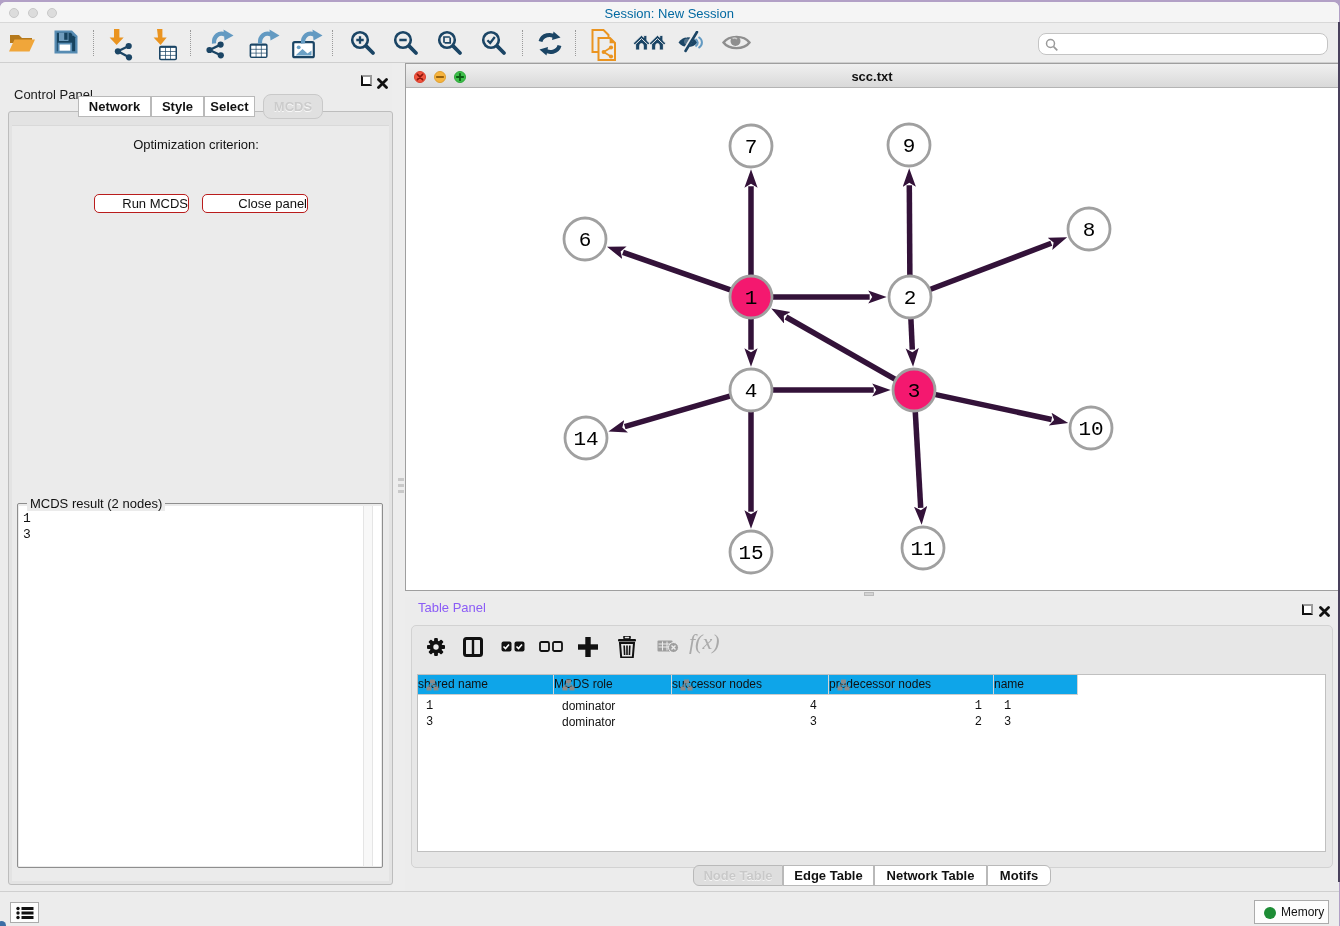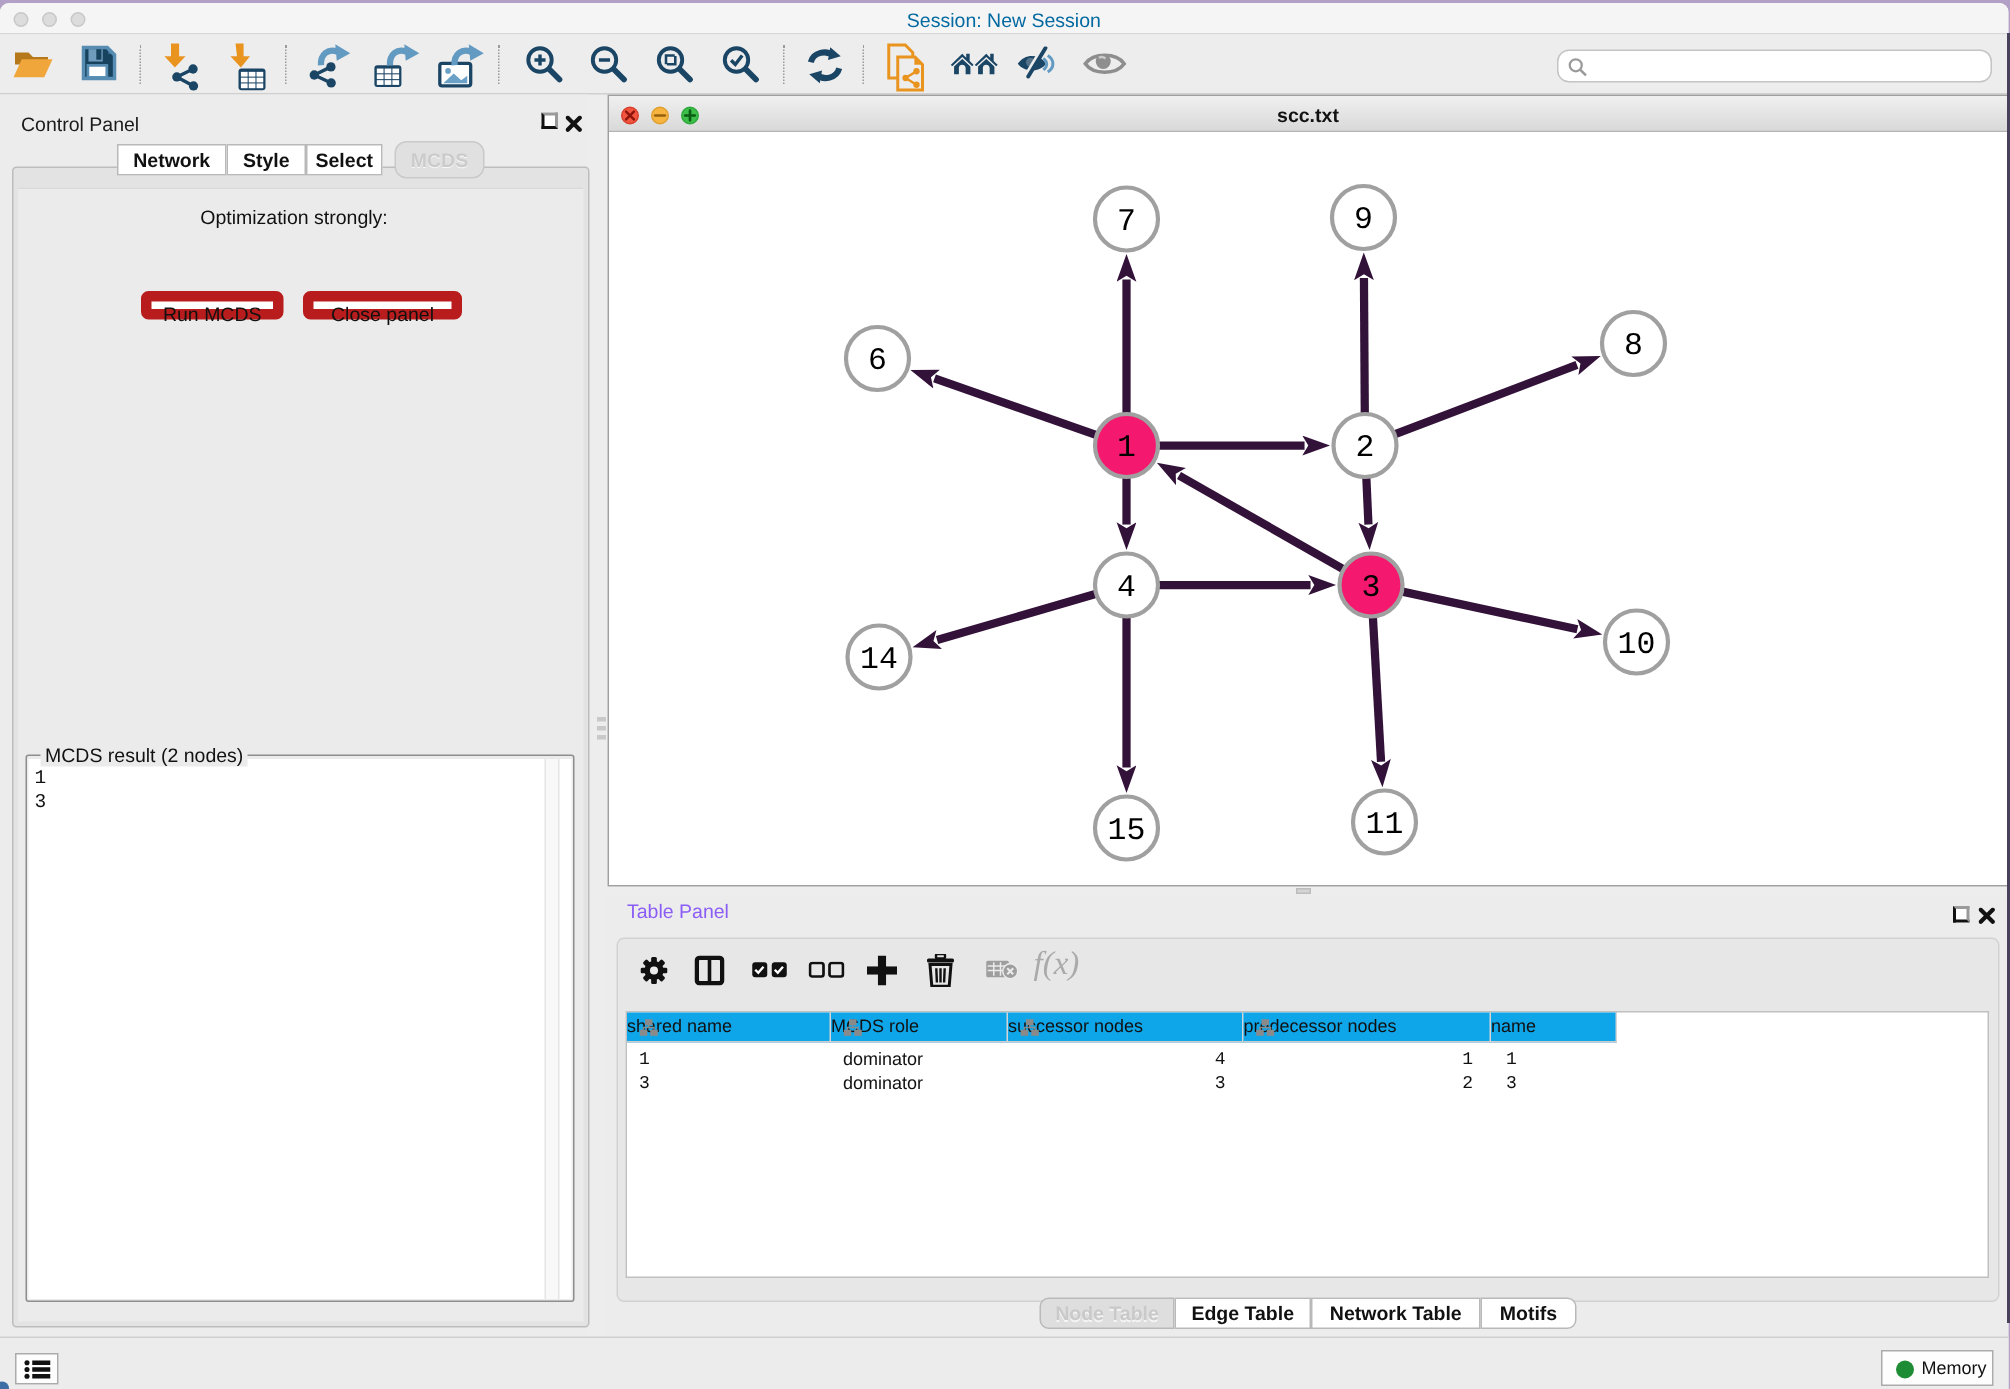--- a/index.html
+++ b/index.html
@@ -10,30 +10,30 @@
 #titlebar { position:absolute; left:0; top:0; width:100%; height:21px; background:#f5f5f5; border-bottom:1px solid #d8d8d8; }
 .tl { position:absolute; top:6px; width:10px; height:10px; border-radius:50%; background:#dcdcdc; border:1px solid #c8c8c8; }
 #title-text { position:absolute; top:4px; width:100%; text-align:center; font-size:13px; color:#0369a1; }
 
 #toolbar { position:absolute; left:0; top:21px; width:100%; height:40px; background:#ededed; border-bottom:1px solid #cfcfcf; }
 .ticon { position:absolute; top:6px; }
 .tsep { position:absolute; top:7px; height:26px; width:0; border-left:1px dotted #9a9a9a; }
 #searchbox { position:absolute; left:1038px; top:10px; width:290px; height:22px; background:#fff; border:1px solid #c4c4c4; border-radius:8px; }
 
 #cp { position:absolute; left:0; top:61px; width:392px; height:828px; background:#ececec; }
-#cp-title { position:absolute; left:14px; top:12px; font-size:13px; color:#1a1a1a; }
+#cp-title { position:absolute; left:14px; top:24px; font-size:13px; color:#1a1a1a; }
 #cp-box { position:absolute; left:361px; top:12px; width:11px; height:11px; border:2px solid #111; border-top-color:#9a9a9a; border-right-color:#9a9a9a; box-sizing:border-box; background:#fff; }
 #cp-x { position:absolute; left:377px; top:12px; }
 #cp-panel { position:absolute; left:8px; top:48px; width:385px; height:774px; background:#e3e3e3; border:1px solid #bdbdbd; border-radius:3px; }
 #cp-inner { position:absolute; left:3px; top:13px; width:377px; height:756px; background:#ebebeb; border-top:1px solid #d9d9d9; }
 .tabrow { position:absolute; top:33px; height:21px; background:#fff; border:1px solid #b9b9b9; font-size:13px; font-weight:bold; color:#111; text-align:center; line-height:20px; z-index:5; }
 #tab-mcds { position:absolute; left:263px; top:31px; width:60px; height:25px; background:#e0e0e0; border:1px solid #c9c9c9; border-radius:8px; font-size:13px; font-weight:bold; color:#cbcbcb; text-shadow:0 1px 0 #f8f8f8; text-align:center; line-height:24px; z-index:6; }
 #opt-label { position:absolute; left:0; top:74px; width:392px; text-align:center; font-size:13px; color:#111; }
 #combo { position:absolute; left:44px; top:97px; width:311px; height:20px; background:#fff; border:1px solid #c2c2c2; border-radius:6px; font-size:13px; line-height:19px; padding-left:13px; color:#111; }
-.btn { position:absolute; top:131px; height:19px; background:#fff; border:7px solid #b91c1c; border-radius:5px; font-size:13px; text-align:center; line-height:18px; color:#111; }
+.btn { position:absolute; top:131px; height:19px; background:#fff; border:1px solid #b91c1c; border-radius:5px; font-size:13px; text-align:right; line-height:18px; color:#111; }
 #mcds-box { position:absolute; left:17px; top:440px; width:366px; height:365px; border:1px solid #8e8e8e; border-radius:2px; }
 #mcds-label { position:absolute; left:9px; top:-8px; background:#ebebeb; padding:0 3px; font-size:13px; color:#111; }
 #mcds-white { position:absolute; left:1px; top:2px; width:362px; height:360px; background:#fff; }
 #mcds-sb { position:absolute; right:9px; top:2px; width:10px; height:360px; background:#f8f8f8; border-left:1px solid #e5e5e5; border-right:1px solid #e5e5e5; }
 #mcds-text { position:absolute; left:5px; top:7px; font-size:13px; color:#111; line-height:16px; font-family:"Liberation Mono", monospace; }
 
 #net { position:absolute; left:405px; top:61px; width:934px; height:528px; border:1px solid #9f9f9f; background:#fff; }
 #net-tb { position:absolute; left:0; top:0; width:100%; height:24px; background:linear-gradient(#f0f0f0,#d9d9d9); border-bottom:1px solid #b4b4b4; }
 #net-title { position:absolute; top:5px; width:100%; text-align:center; font-size:13px; font-weight:bold; color:#111; }
 .mac { position:absolute; top:7px; width:12px; height:12px; border-radius:50%; }
@@ -209,21 +209,21 @@
     <div id="cp-x"><svg width="11" height="11" viewBox="0 0 11 11">
           <path d="M1.5,1.5 L9.5,9.5 M9.5,1.5 L1.5,9.5" stroke="#111" stroke-width="2.8" stroke-linecap="round"></path>
         </svg></div>
     <div id="cp-panel">
         <div id="cp-inner"></div>
       </div>
     <div class="tabrow" style="left:78px; width:73px;">Network</div>
     <div class="tabrow" style="left:151px; width:53px;">Style</div>
     <div class="tabrow" style="left:204px; width:51px;">Select</div>
     <div id="tab-mcds">MCDS</div>
-    <div id="opt-label">Optimization strongly:</div>
+    <div id="opt-label">Optimization criterion:</div>
     <div class="btn" style="left:94px; width:95px;">Run MCDS</div>
     <div class="btn" style="left:202px; width:106px;">Close panel</div>
     <div id="mcds-box">
       <div id="mcds-white"></div>
       <div id="mcds-sb"></div>
       <div id="mcds-label">MCDS result (2 nodes)</div>
       <div id="mcds-text">1<br>3</div>
     </div>
   </div>
   <div id="net">

